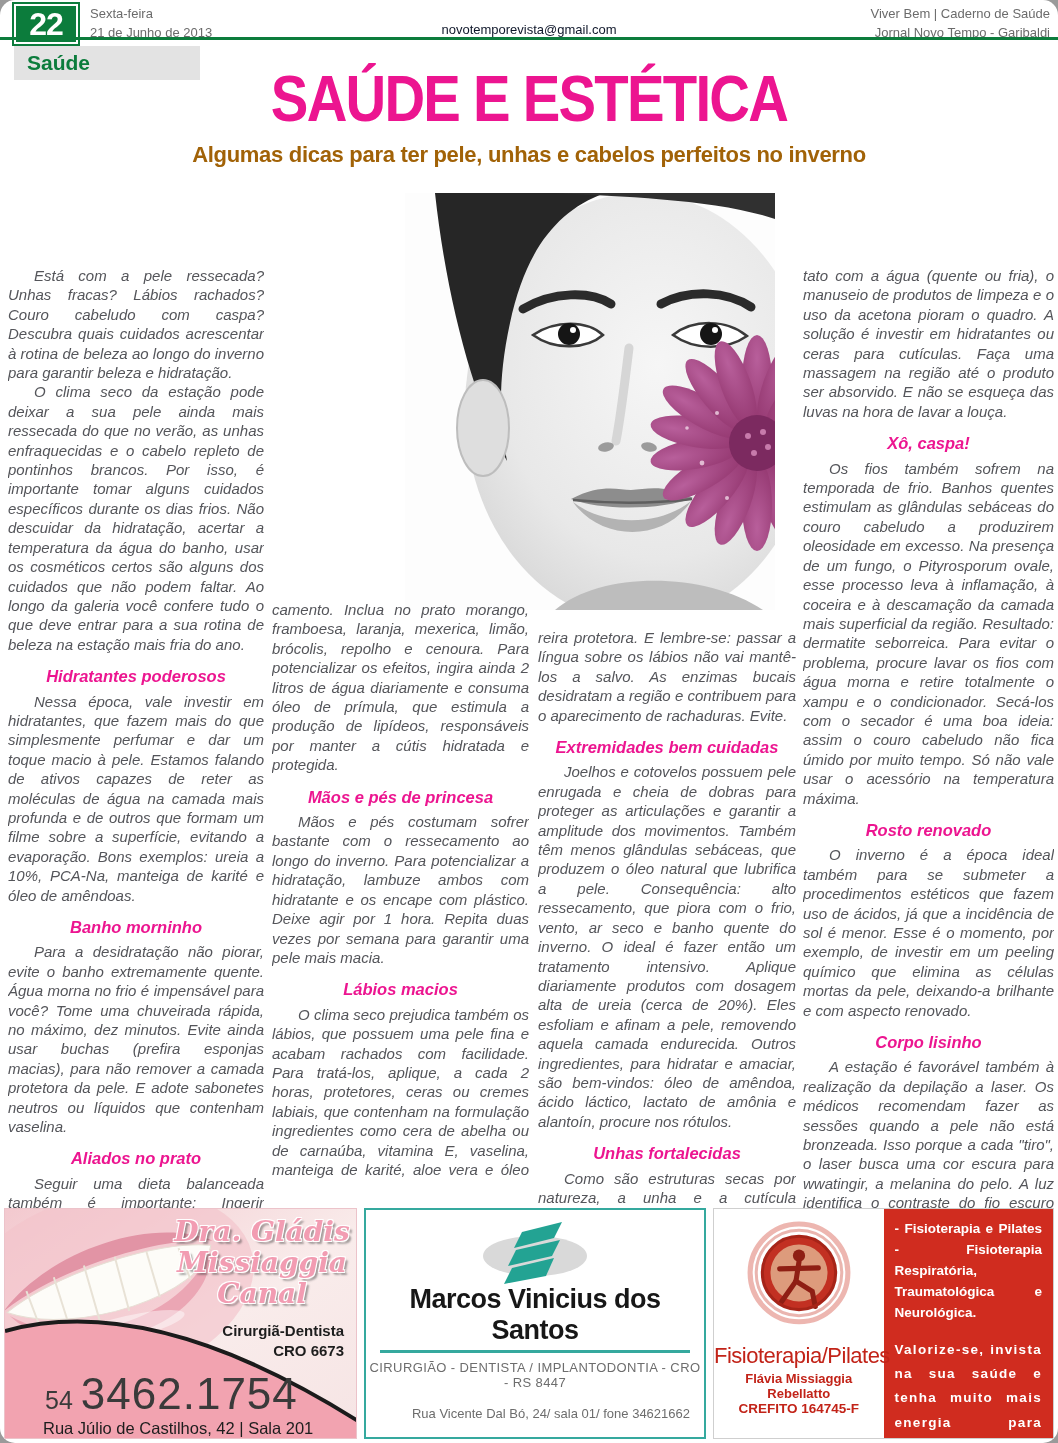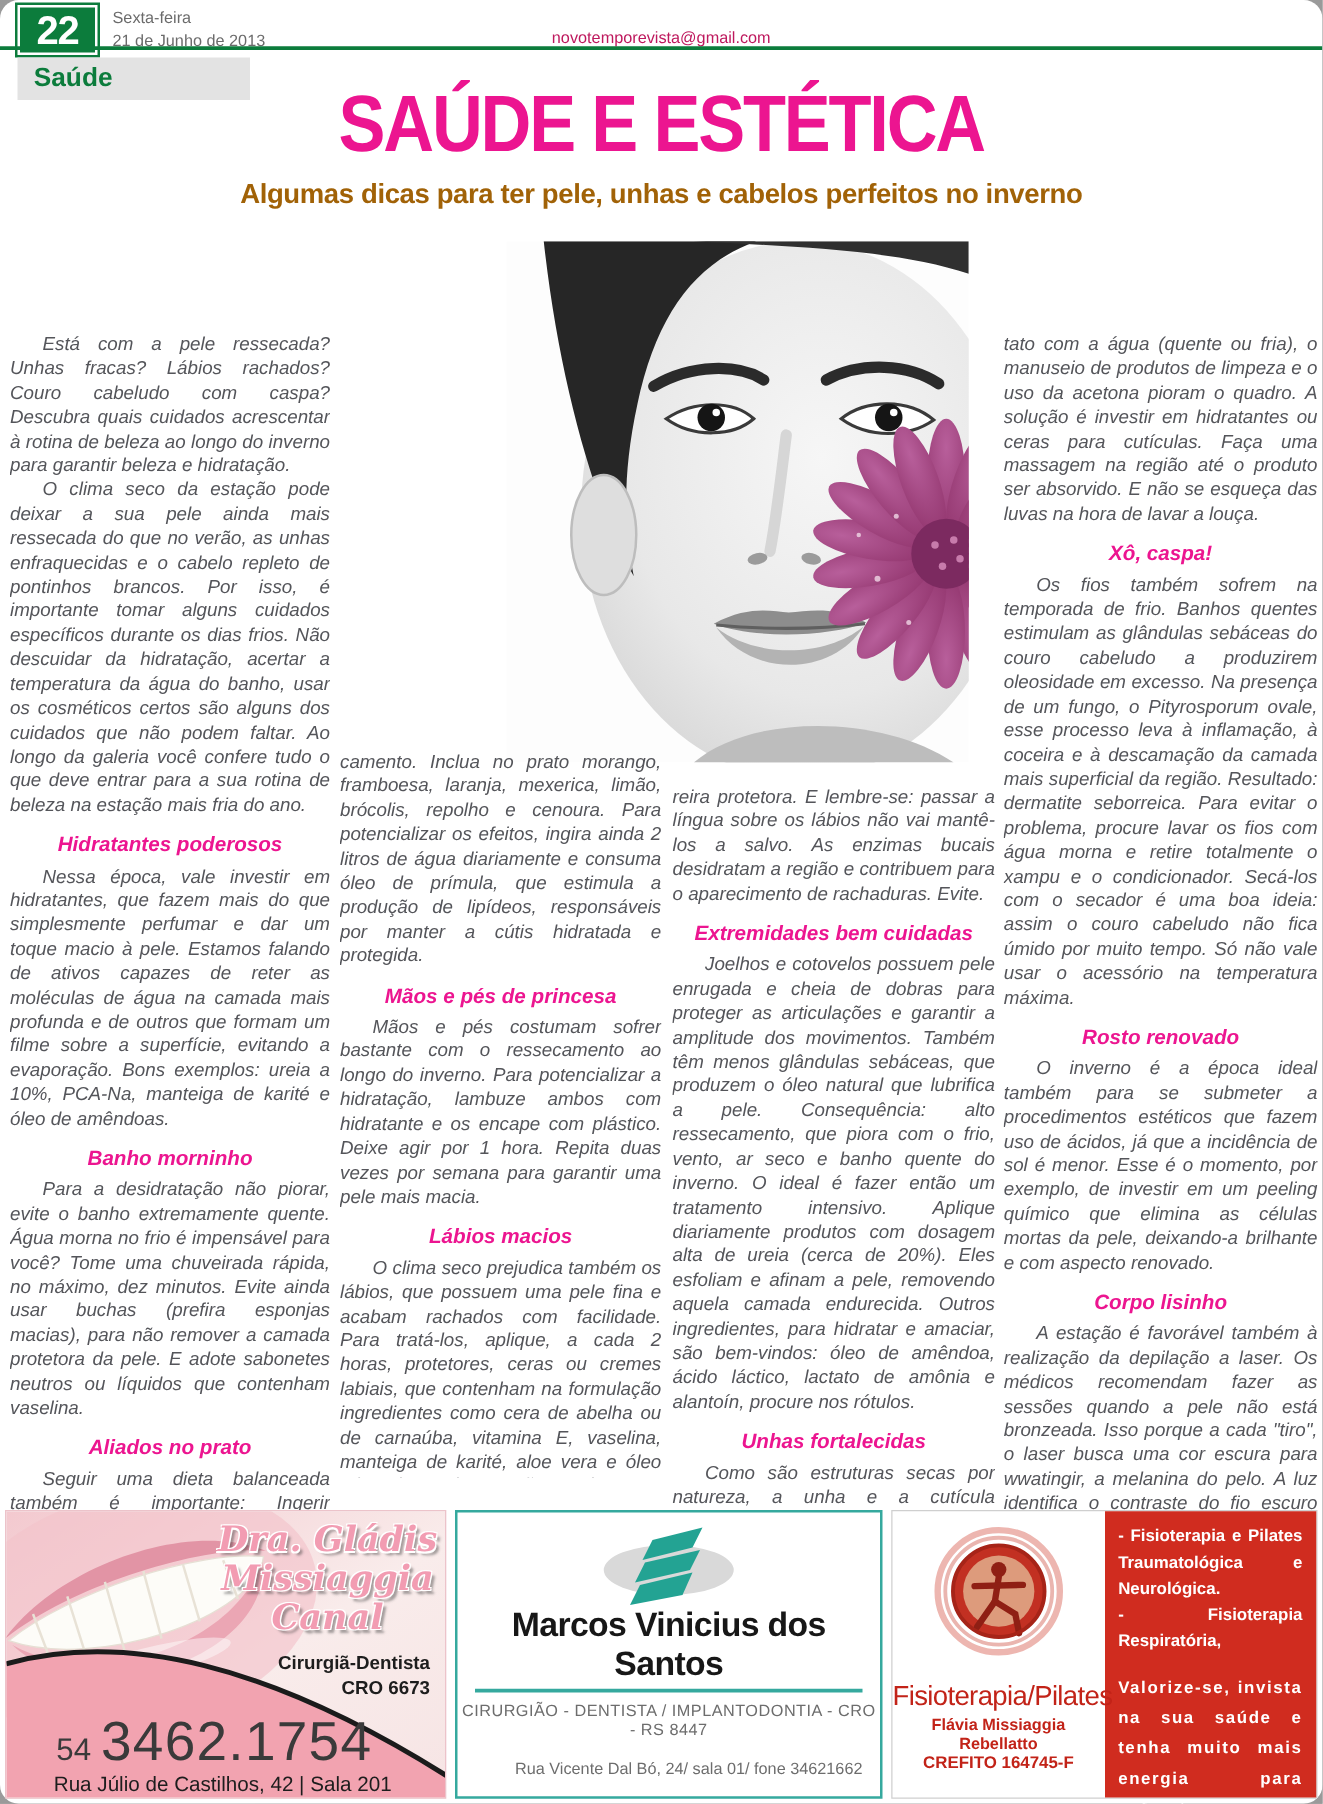--- a/index.html
+++ b/index.html
@@ -7,21 +7,21 @@
     position:relative;width:1058px;height:1443px;background:#ffffff;
     margin:0 auto;overflow:hidden;
     font-family:"Liberation Sans",sans-serif;color:#54555a;border-radius:15px;
   }
   
   .pageno-box{position:absolute;left:14px;top:4px;width:64px;height:40px;
     background:#0c7c3c;border:2px solid #ffffff;box-shadow:0 0 0 2px #0c7c3c;box-sizing:border-box;
     display:flex;align-items:center;justify-content:center;}
   .pageno-box span{color:#fff;font-size:32px;font-weight:bold;letter-spacing:-1px;}
   .header-date{position:absolute;left:90px;top:5px;font-size:13px;color:#6b6b6b;line-height:1.45;}
-  .header-email{position:absolute;left:0;right:0;top:22px;text-align:center;font-size:13px;color:#be185d;}
+  .header-email{position:absolute;left:0;right:0;top:22px;text-align:center;font-size:13px;color:#0f172a;}
   .header-right{position:absolute;right:8px;top:5px;text-align:right;font-size:13px;color:#6b6b6b;line-height:1.45;}
   .header-rule{position:absolute;left:0;top:37px;width:1058px;height:3px;background:#0c7c3c;}
   .section-bar{position:absolute;left:14px;top:46px;width:186px;height:34px;background:#e3e3e3;}
   .section-bar span{color:#0c7c3c;font-weight:bold;font-size:21px;line-height:34px;padding-left:13px;display:inline-block;}
   
   .title{position:absolute;left:0;right:0;top:62px;text-align:center;
     color:#ec1590;font-size:64px;font-weight:bold;letter-spacing:-2px;
     transform:scaleX(0.88);transform-origin:50% 50%;white-space:nowrap;}
   .subtitle{position:absolute;left:0;right:0;top:142px;text-align:center;
     color:#a16207;font-size:22px;font-weight:bold;letter-spacing:-0.3px;}
@@ -78,20 +78,24 @@
 <div class="page">
 
   <div class="pageno-box">
     <span>22</span>
   </div>
   <div class="header-date">
     <div>Sexta-feira</div>
     <div>21 de Junho de 2013</div>
   </div>
   <div class="header-email">novotemporevista@gmail.com</div>
+  <div class="header-right">
+    <div>Viver Bem | Caderno de Saúde</div>
+    <div>Jornal Novo Tempo - Garibaldi</div>
+  </div>
   <div class="header-rule"></div>
   <div class="section-bar">
     <span>Saúde</span>
   </div>
 
   <div class="title">SAÚDE E ESTÉTICA</div>
   <div class="subtitle">Algumas dicas para ter pele, unhas e cabelos perfeitos no inverno</div>
 
   <svg class="photo" viewBox="0 0 370 417" xmlns="http://www.w3.org/2000/svg">
     <defs>
@@ -264,21 +268,21 @@
         </g>
         <circle cx="55" cy="52" r="36" fill="none" stroke="#a62418" stroke-width="3"></circle>
       </svg>
       <div class="physio-title">Fisioterapia/Pilates</div>
       <div class="physio-person">Flávia Missiaggia Rebellatto</div>
       <div class="physio-crefito">CREFITO 164745-F</div>
     </div>
     <div class="physio-right">
       <div class="physio-services">
         <div>- Fisioterapia e Pilates</div>
+        <div>- Fisioterapia Respiratória,</div>
         <div>Traumatológica e Neurológica.</div>
-        <div>- Fisioterapia Respiratória,</div>
       </div>
       <div class="physio-slogan">Valorize-se, invista na sua saúde e tenha muito mais energia para enfrentar a correria diária!</div>
 
     </div>
   </div>
 
 </div>
 
 </body></html>

